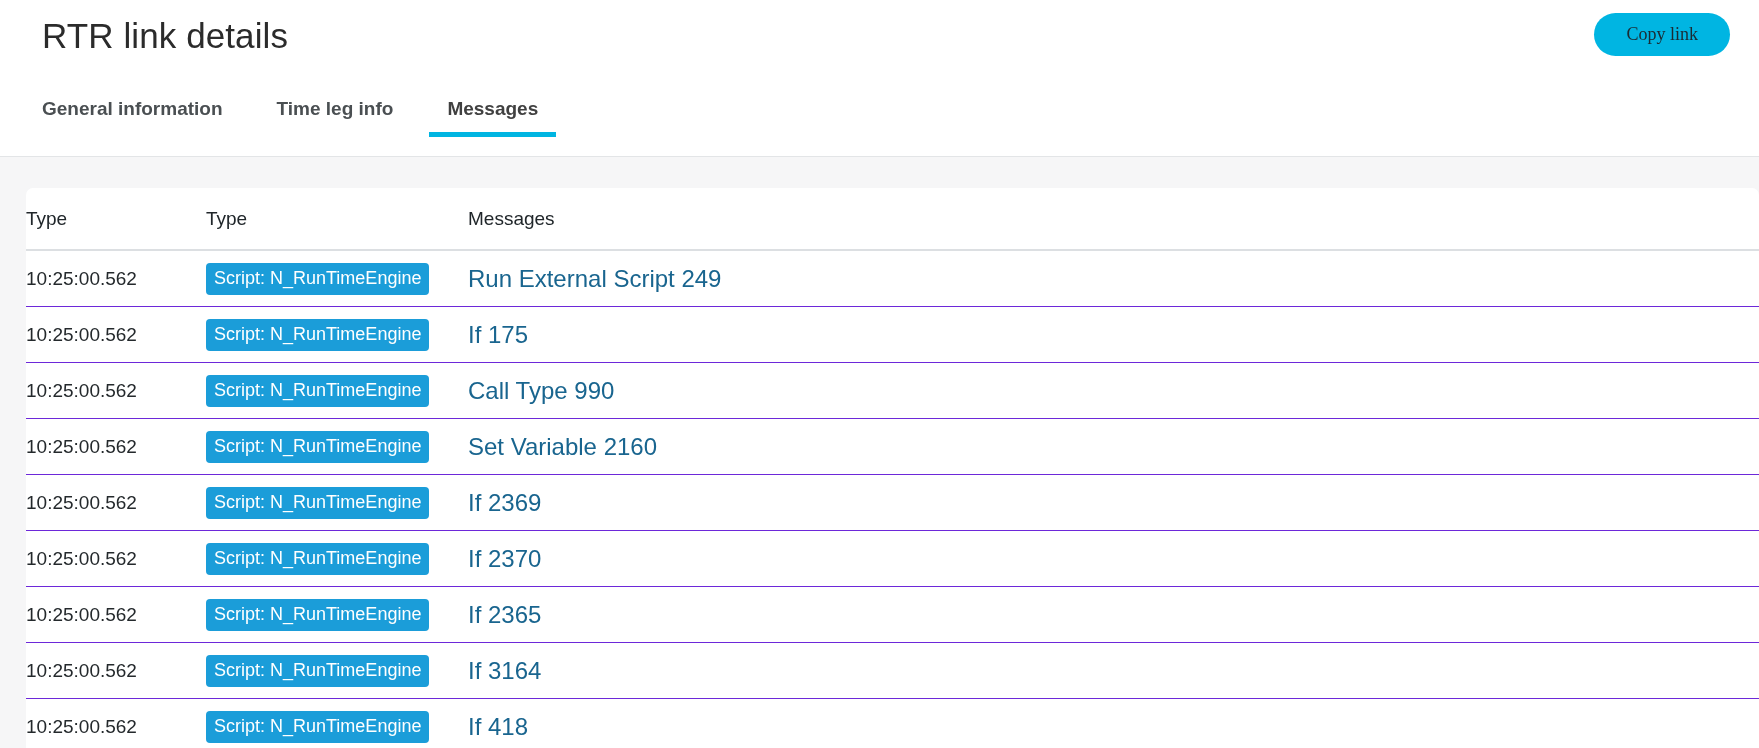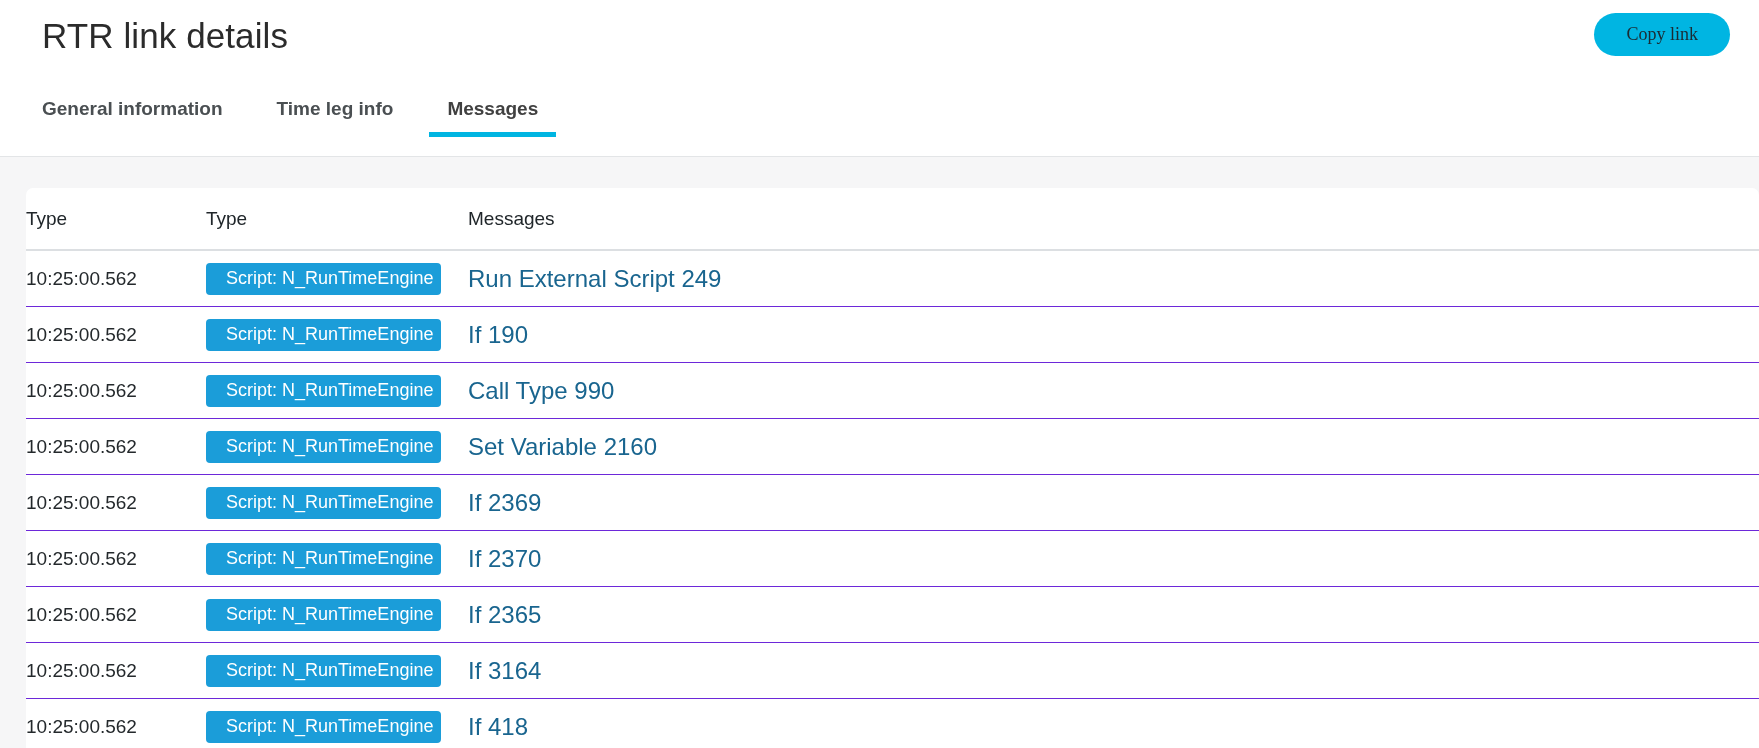--- a/index.html
+++ b/index.html
@@ -141,21 +141,21 @@
     color: #24292c;
     white-space: nowrap;
   }
 
   .type-badge {
     display: inline-block;
     background: #1b9dd9;
     color: #ffffff;
     font-size: 18px;
     line-height: 1;
-    padding: 6px 8px 8px 20px;
+    padding: 6px 8px 8px 8px;
     border-radius: 4px;
     white-space: nowrap;
   }
 
   .msg-link {
     color: #19658f;
     font-size: 24px;
     text-decoration: none;
     cursor: pointer;
     white-space: nowrap;
@@ -189,21 +189,21 @@
       </thead>
       <tbody>
         <tr>
           <td class="cell-pad-time"><span class="time-text">10:25:00.562</span></td>
           <td class="cell-pad-type"><span class="type-badge">Script: N_RunTimeEngine</span></td>
           <td class="cell-pad-msg"><a class="msg-link" href="#">Run External Script 249</a></td>
         </tr>
         <tr>
           <td class="cell-pad-time"><span class="time-text">10:25:00.562</span></td>
           <td class="cell-pad-type"><span class="type-badge">Script: N_RunTimeEngine</span></td>
-          <td class="cell-pad-msg"><a class="msg-link" href="#">If 190</a></td>
+          <td class="cell-pad-msg"><a class="msg-link" href="#">If 175</a></td>
         </tr>
         <tr>
           <td class="cell-pad-time"><span class="time-text">10:25:00.562</span></td>
           <td class="cell-pad-type"><span class="type-badge">Script: N_RunTimeEngine</span></td>
           <td class="cell-pad-msg"><a class="msg-link" href="#">Call Type 990</a></td>
         </tr>
         <tr>
           <td class="cell-pad-time"><span class="time-text">10:25:00.562</span></td>
           <td class="cell-pad-type"><span class="type-badge">Script: N_RunTimeEngine</span></td>
           <td class="cell-pad-msg"><a class="msg-link" href="#">Set Variable 2160</a></td>

